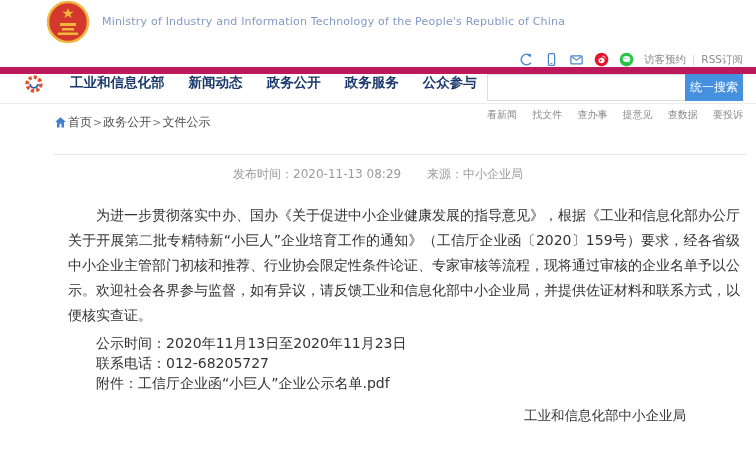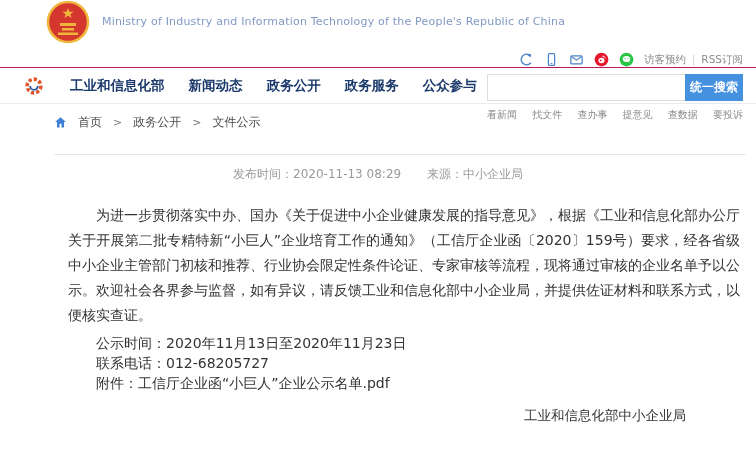--- a/index.html
+++ b/index.html
@@ -15,31 +15,31 @@
   .title-block { margin-left:12px; padding-top:11px; }
   .site-title { font-size:23px; font-weight:700; color:#2a58a9; letter-spacing:1.5px; white-space:nowrap; }
   .site-subtitle { font-size:11px; color:#8199c4; margin-top:4px; letter-spacing:0.2px; white-space:nowrap; }
   .header-right { position:absolute; top:16px; right:13px; width:256px;margin-top:40px; }
   .top-row { display:flex; align-items:center; justify-content:flex-end; gap:10px; margin-top:-4px; height:15px; }
   .hicon { width:15px; height:15px; display:block; cursor:pointer; }
   .top-link { font-size:10.5px; color:#8a8a8a; cursor:pointer; white-space:nowrap; }
   .pipe { color:#ccc; font-size:10px; margin:0 -4px; }
   .search-row { display:flex; margin-top:7px; }
   .search-input { flex:1; height:27px; border:1px solid #ddd; border-right:none; outline:none; padding:0 7px; font-size:12px; }
-  .search-button { width:58px; height:27px; background:#4690e0; color:#fff; border:none; font-size:12px; font-weight:700; cursor:pointer; white-space:nowrap; padding:0; }
+  .search-button { width:58px; height:27px; background:#4690e0; color:#fff; border:none; font-size:12px; font-weight:400; cursor:pointer; white-space:nowrap; padding:0; }
   .quick-row { display:flex; justify-content:space-between; margin-top:7px; font-size:10px; color:#8c8c8c; }
   .quick-row span { cursor:pointer; }
   
-  .main-nav { height:37px; display:flex; align-items:center; padding:0 18px 0 24px; border-top:1px solid #be185d; border-bottom:1px solid #ececec; }
+  .main-nav { height:37px; display:flex; align-items:flex-start; padding:0 18px 0 24px; border-top:7px solid #be185d; border-bottom:1px solid #ececec; }
   .nav-logo { width:20px; height:20px; flex:none; }
   .nav-items { flex:1; margin-left:26px; display:flex; justify-content:space-between; align-items:center; }
   .nav-item { font-size:13.5px; font-weight:700; color:#1b3a6b; cursor:pointer; white-space:nowrap; }
   .nav-item.highlight { color:#d8345f; }
   
-  .breadcrumb { display:flex; align-items:center; gap:11px; padding:10px 0 8px 54px; font-size:12px; color:#4c4c4c; }
+  .breadcrumb { display:flex; align-items:center; gap:1px; padding:10px 0 8px 54px; font-size:12px; color:#4c4c4c; }
   .home-icon { width:13px; height:13px; display:block; }
   .crumb { cursor:pointer; }
   .crumb-sep { color:#777; font-size:11px; }
   
   .article { padding:0 16px; }
   .article-title { text-align:center; font-size:20px; font-weight:700; color:#333; margin:24px 0 0; letter-spacing:0.5px; }
   .title-divider { border:none; border-top:1px solid #e6e6e6; margin:15px -6px 0 38px; }
   .article-meta { text-align:center; font-size:12px; color:#9a9a9a; margin-top:11px; }
   .article-meta .meta-src { margin-left:22px; }
   .article-body { margin:20px 0 0 52px; }

